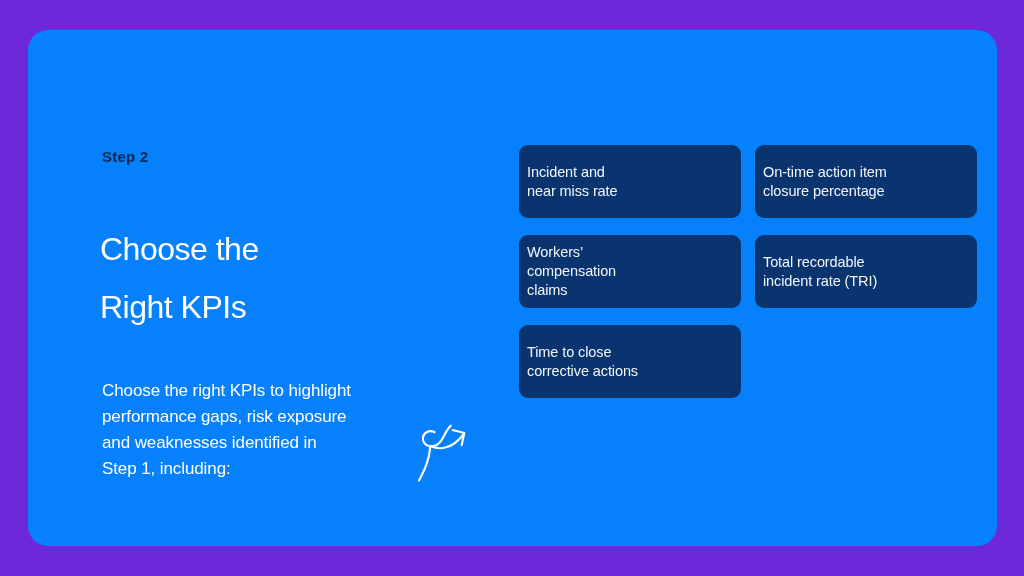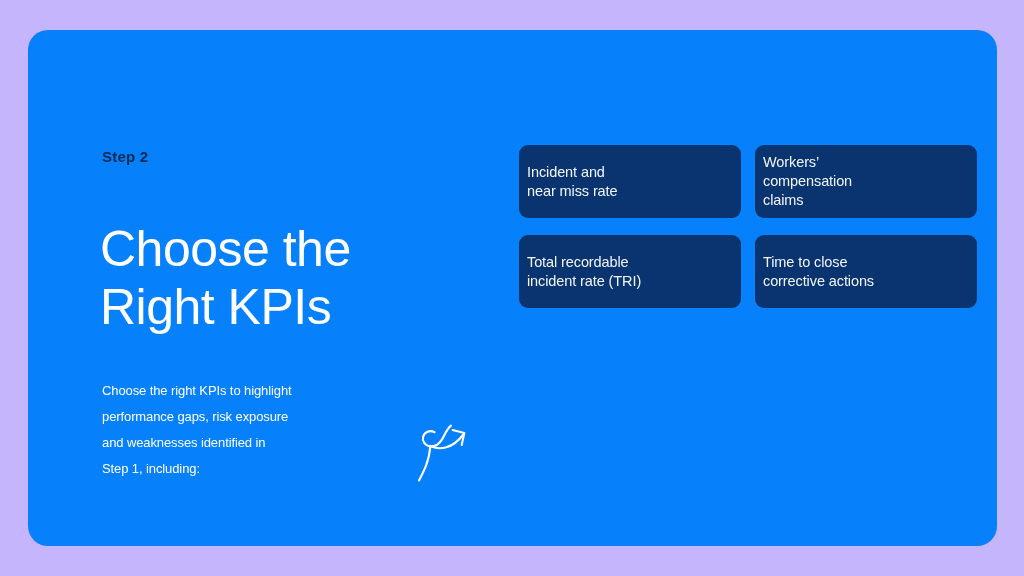--- a/index.html
+++ b/index.html
@@ -11,21 +11,21 @@
     height: 576px;
     background: #ffffff;
     font-family: "Liberation Sans", sans-serif;
     overflow: hidden;
   }
 
   #slide {
     position: relative;
     width: 1024px;
     height: 576px;
-    background: #c4b5fd;
+    background: #6d28d9;
   }
 
   #panel {
     position: absolute;
     left: 28px;
     top: 30px;
     width: 969px;
     height: 516px;
     background: #0680fb;
     border-radius: 20px;
@@ -49,34 +49,34 @@
     color: #0b2a52;
     letter-spacing: 0.2px;
     line-height: 18px;
   }
 
   #slide-title {
     position: absolute;
     left: -2px;
     top: 100px;
     width: 340px;
-    font-size: 50px;
+    font-size: 32px;
     font-weight: 300;
     color: #ffffff;
     line-height: 58px;
     letter-spacing: -0.5px;
     white-space: pre-line;
   }
 
   #body-text {
     position: absolute;
     left: 0;
     top: 258px;
     width: 330px;
-    font-size: 13px;
+    font-size: 17px;
     font-weight: 400;
     color: #ffffff;
     line-height: 26px;
     letter-spacing: -0.1px;
     white-space: pre-line;
   }
 
   #arrow-doodle {
     position: absolute;
     left: 309px;
@@ -147,20 +147,24 @@
 
     </div>
 
     <div id="card-grid">
 
       <div class="kpi-card">
         <span class="kpi-card-label">Incident and
 near miss rate</span>
       </div>
 
+      <div class="kpi-card">
+        <span class="kpi-card-label">On-time action item
+closure percentage</span>
+      </div>
 
       <div class="kpi-card">
         <span class="kpi-card-label">Workers’
 compensation
 claims</span>
       </div>
 
       <div class="kpi-card">
         <span class="kpi-card-label">Total recordable
 incident rate (TRI)</span>

